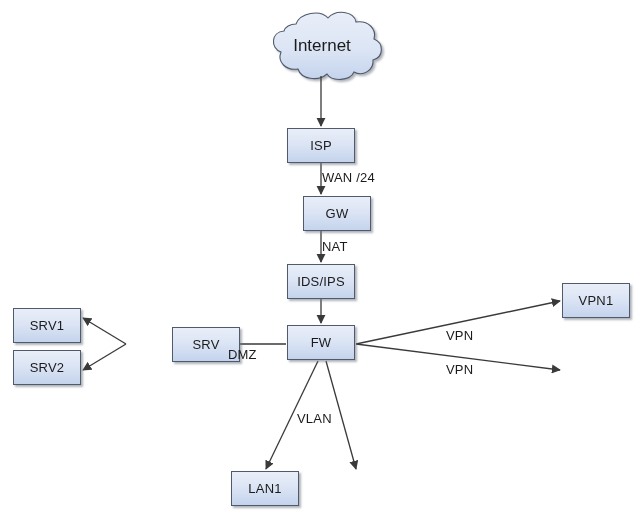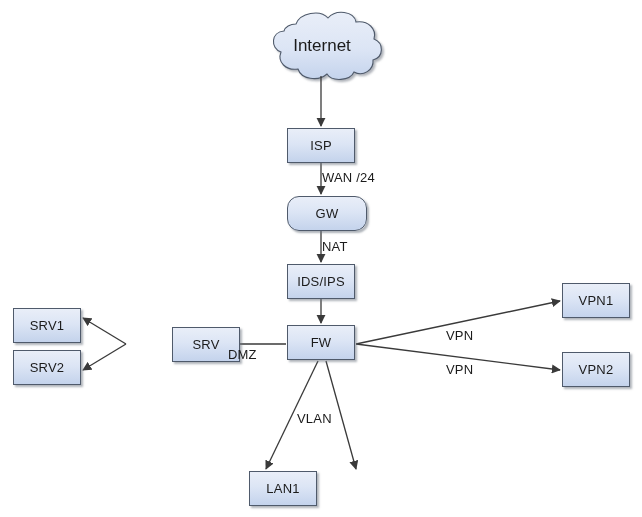--- a/index.html
+++ b/index.html
@@ -105,37 +105,36 @@
 
     <line x1="318" y1="361" x2="266" y2="469" stroke="#3a3a3a" stroke-width="1.3" marker-end="url(#arrow)"></line>
 
     <line x1="326" y1="361" x2="356" y2="469" stroke="#3a3a3a" stroke-width="1.3" marker-end="url(#arrow)"></line>
   </svg>
 
   <div class="cloud-label" style="left:268px; top:36px; width:108px;">Internet</div>
 
   <div class="node-box" style="left:287px; top:128px; width:68px; height:35px;">ISP</div>
 
-  <div class="node-box" style="left:287px; top:196px; width:80px; height:35px;border-radius:12px;">GW</div>
+  <div class="node-box" style="left:303px; top:196px; width:68px; height:35px;">GW</div>
 
   <div class="node-box" style="left:287px; top:264px; width:68px; height:35px;">IDS/IPS</div>
 
   <div class="node-box" style="left:287px; top:325px; width:68px; height:35px;">FW</div>
 
   <div class="node-box" style="left:127px; top:327px; width:68px; height:35px;margin-left:45px;">SRV</div>
 
   <div class="node-box" style="left:13px; top:308px; width:68px; height:35px;">SRV1</div>
 
   <div class="node-box" style="left:13px; top:350px; width:68px; height:35px;">SRV2</div>
 
   <div class="node-box" style="left:562px; top:283px; width:68px; height:35px;">VPN1</div>
 
-  <div class="node-box" style="left:562px; top:352px; width:68px; height:35px;">VPN2</div>
 
-  <div class="node-box" style="left:249px; top:471px; width:68px; height:35px;">LAN1</div>
+  <div class="node-box" style="left:231px; top:471px; width:68px; height:35px;">LAN1</div>
 
 
   <div class="edge-label" style="left:322px; top:170px;">WAN /24</div>
 
   <div class="edge-label" style="left:322px; top:239px;">NAT</div>
 
   <div class="edge-label" style="left:228px; top:347px;">DMZ</div>
 
   <div class="edge-label" style="left:446px; top:328px;">VPN</div>
 

